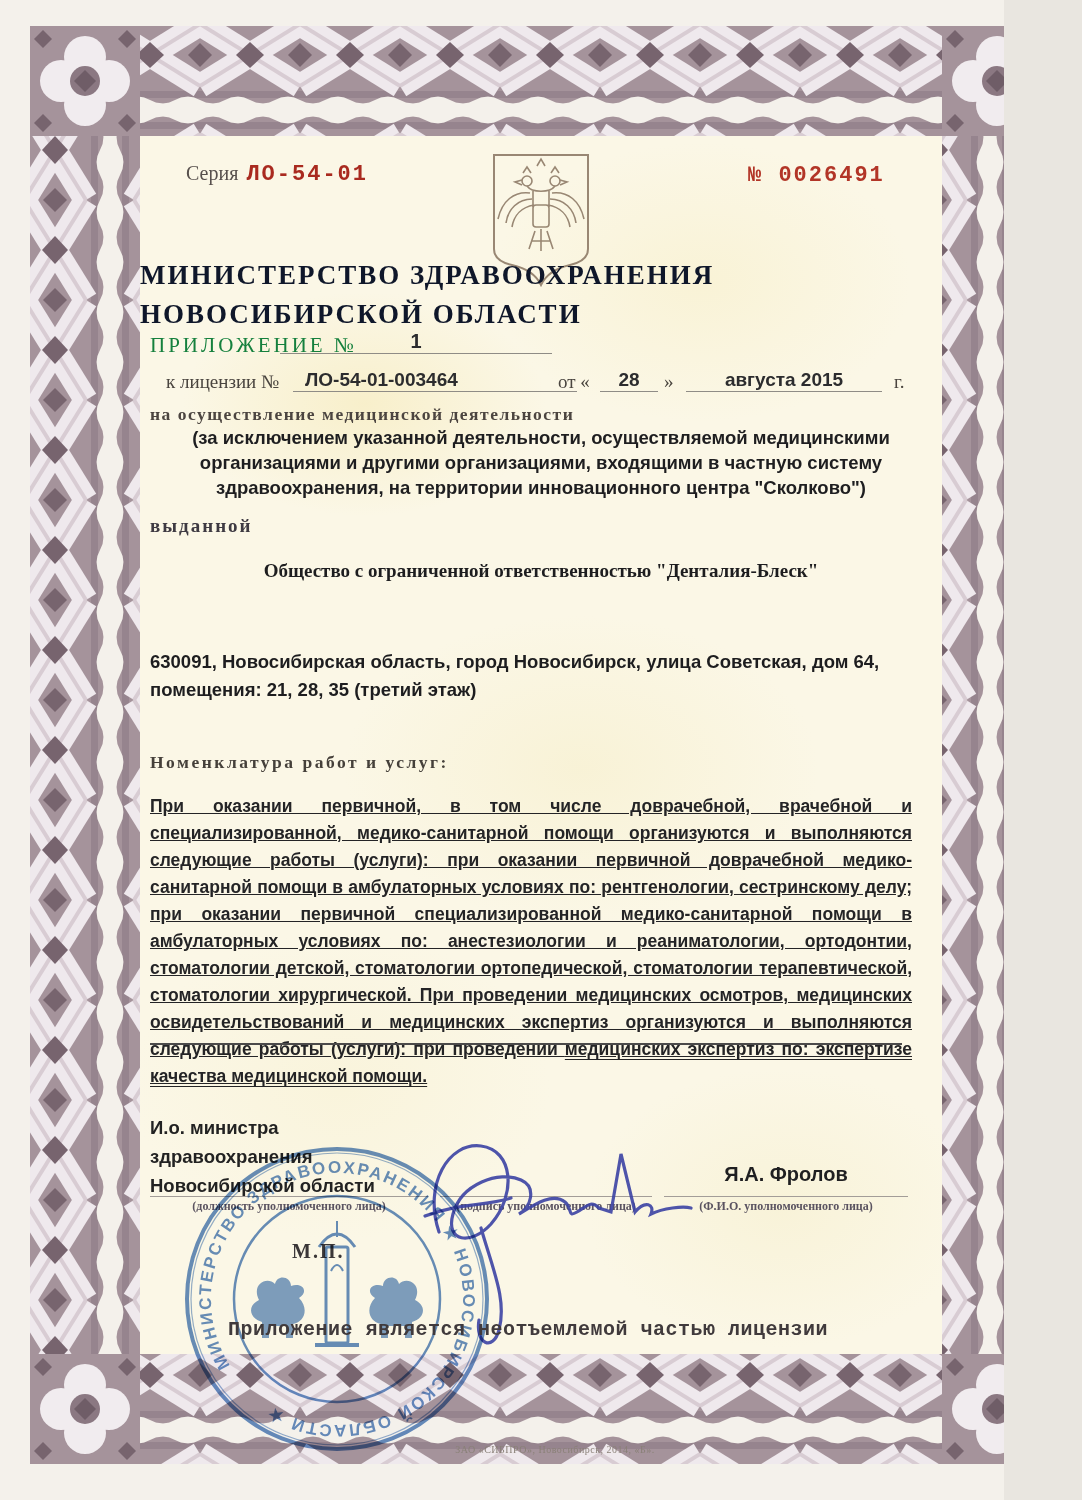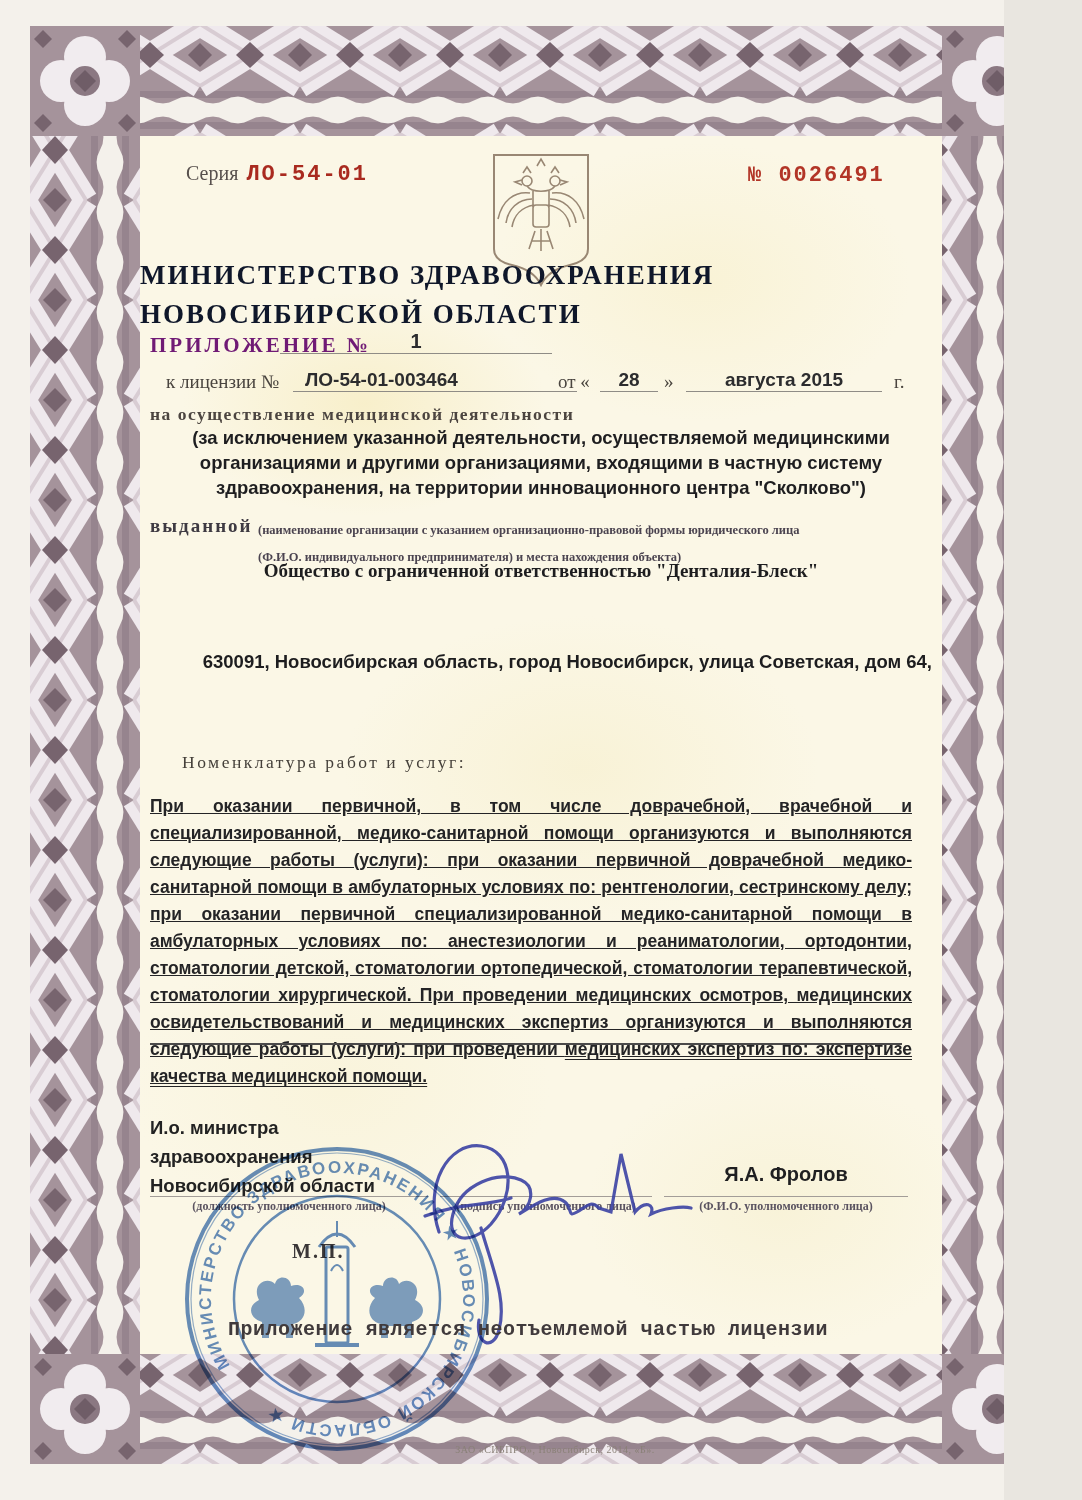--- a/index.html
+++ b/index.html
@@ -18,21 +18,21 @@
 
   .series-row{left:186px;top:162px;font-size:20px;color:#57504d;}
   .series-val{font-family:"Liberation Mono",monospace;font-weight:bold;color:#a92a1f;
               font-size:22px;letter-spacing:2px;margin-left:8px;}
   .doc-number{left:748px;top:163px;font-family:"Liberation Mono",monospace;font-weight:bold;
               color:#b23527;font-size:22px;letter-spacing:2px;}
 
   .title{left:140px;top:256px;width:802px;text-align:left;font-weight:bold;
          font-size:27px;letter-spacing:2px;color:#0f172a;line-height:39px;}
 
-  .row-appendix{left:150px;top:333px;font-size:21px;letter-spacing:3px;color:#701a75;font-weight:bold;}
+  .row-appendix{left:150px;top:333px;font-size:21px;letter-spacing:3px;color:#15803d;font-weight:normal;}
   .fill-line{display:inline-block;border-bottom:1.5px solid #8f8c86;text-align:center;
              font-family:"Liberation Sans",sans-serif;font-weight:bold;color:#2c2c2e;}
   .appendix-val{position:absolute;left:280px;top:330px;width:272px;font-size:20px;}
   .row-license{left:166px;top:371px;font-size:19px;color:#4a453f;}
   .lic-val{position:absolute;left:293px;top:369px;width:272px;font-size:19px;text-align:left;padding-left:12px;}
   .lic-ot{position:absolute;left:558px;top:371px;font-size:19px;color:#4a453f;}
   .lic-day{position:absolute;left:600px;top:369px;width:58px;font-size:19px;}
   .lic-close{position:absolute;left:664px;top:371px;font-size:19px;color:#4a453f;}
   .lic-date{position:absolute;left:686px;top:369px;width:196px;font-size:19px;}
   .lic-g{position:absolute;left:894px;top:371px;font-size:19px;color:#4a453f;}
@@ -41,25 +41,25 @@
   .exclusion{left:180px;top:425px;width:722px;text-align:center;
              font-family:"Liberation Sans",sans-serif;font-weight:bold;
              font-size:18.5px;line-height:25px;color:#1e1e20;}
 
   .issued-label{left:150px;top:515px;font-size:19px;font-weight:bold;letter-spacing:2px;color:#3e3a42;}
   .issued-notes{left:258px;top:517px;width:640px;font-size:12.5px;font-weight:bold;
                 color:#4b4450;line-height:27px;}
   .org{left:140px;top:560px;width:802px;text-align:center;
        font-family:Liberation Serif, serif;font-weight:bold;font-size:19px;color:#1d1d1f;}
 
-  .address{left:150px;top:648px;width:782px;text-align:right;
+  .address{left:150px;top:648px;width:782px;text-align:left;
            font-family:"Liberation Sans",sans-serif;font-weight:bold;
            font-size:18.5px;line-height:28px;color:#1d1d1f;}
 
-  .nomen{left:150px;top:752px;font-size:17.5px;font-weight:normal;letter-spacing:2.5px;color:#45403a;margin-left:32px;}
+  .nomen{left:150px;top:752px;font-size:17.5px;font-weight:bold;letter-spacing:2.5px;color:#45403a;}
 
   .body-par{left:150px;top:793px;width:762px;text-align:justify;
             font-family:"Liberation Sans",sans-serif;font-weight:bold;
             font-size:17.5px;line-height:27px;color:#242426;text-decoration:underline;}
   .body-par .u{text-decoration:underline;text-underline-offset:4px;}
   .end-rule{left:150px;top:1043px;width:752px;border-top:2px solid #4b4a4a;height:0;}
 
   .sig-position{left:150px;top:1113px;width:300px;
                 font-family:"Liberation Sans",sans-serif;font-weight:bold;
                 font-size:18.5px;line-height:29px;color:#222;}
@@ -167,28 +167,25 @@
   <span class="lic-ot">от «</span>
   <span class="fill-line lic-day">28</span>
   <span class="lic-close">»</span>
   <span class="fill-line lic-date">августа 2015</span>
   <span class="lic-g">г.</span>
 
   <div class="abs activity">на осуществление медицинской деятельности</div>
   <div class="abs exclusion">(за исключением указанной деятельности, осуществляемой медицинскими организациями и другими организациями, входящими в частную систему здравоохранения, на территории инновационного центра "Сколково")</div>
 
   <div class="abs issued-label">выданной</div>
-  <div class="abs issued-notes">
-    <div>(наименование организации с указанием организационно-правовой формы юридического лица</div>
-    <div>(Ф.И.О. индивидуального предпринимателя) и места нахождения объекта)</div>
-  </div>
   <div class="abs org">Общество с ограниченной ответственностью "Денталия-Блеск"</div>
 
   <div class="abs address">
     <div>630091, Новосибирская область, город Новосибирск, улица Советская, дом 64,</div>
+    <div>помещения: 21, 28, 35 (третий этаж)</div>
   </div>
 
   <div class="abs nomen">Номенклатура работ и услуг:</div>
   <p class="abs body-par" style="margin:0"><span>При оказании первичной, в том числе доврачебной, врачебной и специализированной, медико-санитарной помощи организуются и выполняются следующие работы (услуги): при оказании первичной доврачебной медико-санитарной помощи в амбулаторных условиях по: рентгенологии, сестринскому делу; при оказании первичной специализированной медико-санитарной помощи в амбулаторных условиях по: анестезиологии и реаниматологии, ортодонтии, стоматологии детской, стоматологии ортопедической, стоматологии терапевтической, стоматологии хирургической. При проведении медицинских осмотров, медицинских освидетельствований и медицинских экспертиз организуются и выполняются следующие работы (услуги): при проведении </span><span class="u">медицинских экспертиз по: экспертизе качества медицинской помощи.</span></p>
   <div class="abs end-rule"></div>
 
   <div class="abs sig-position">
     <div>И.о. министра</div>
     <div>здравоохранения</div>
     <div>Новосибирской области</div>

